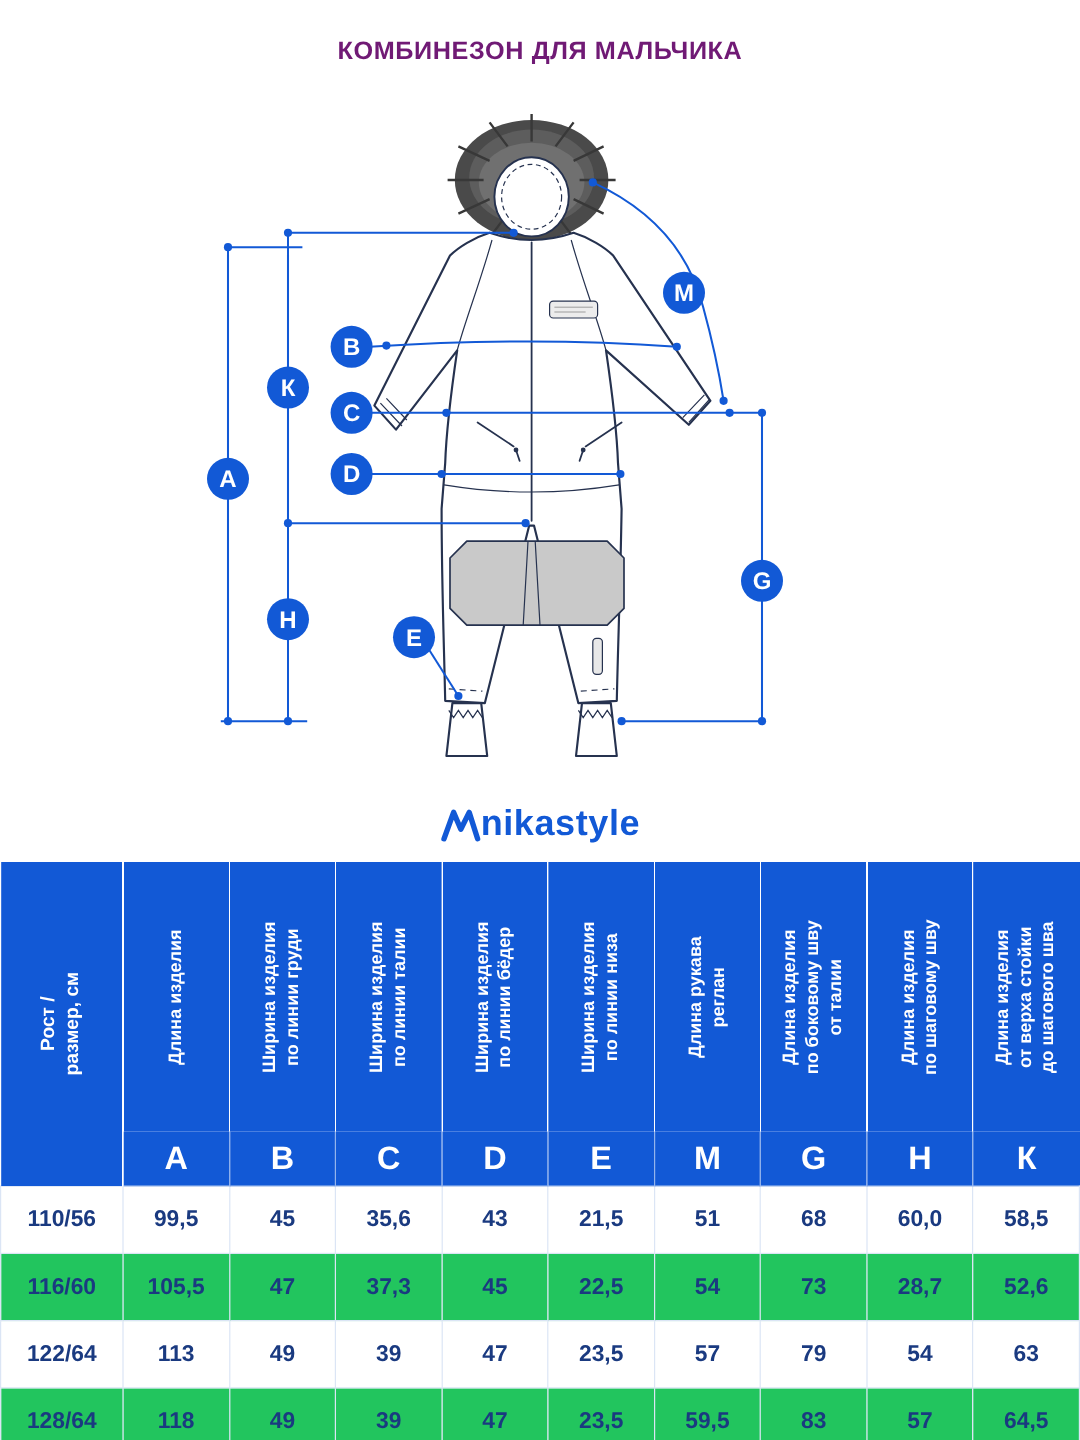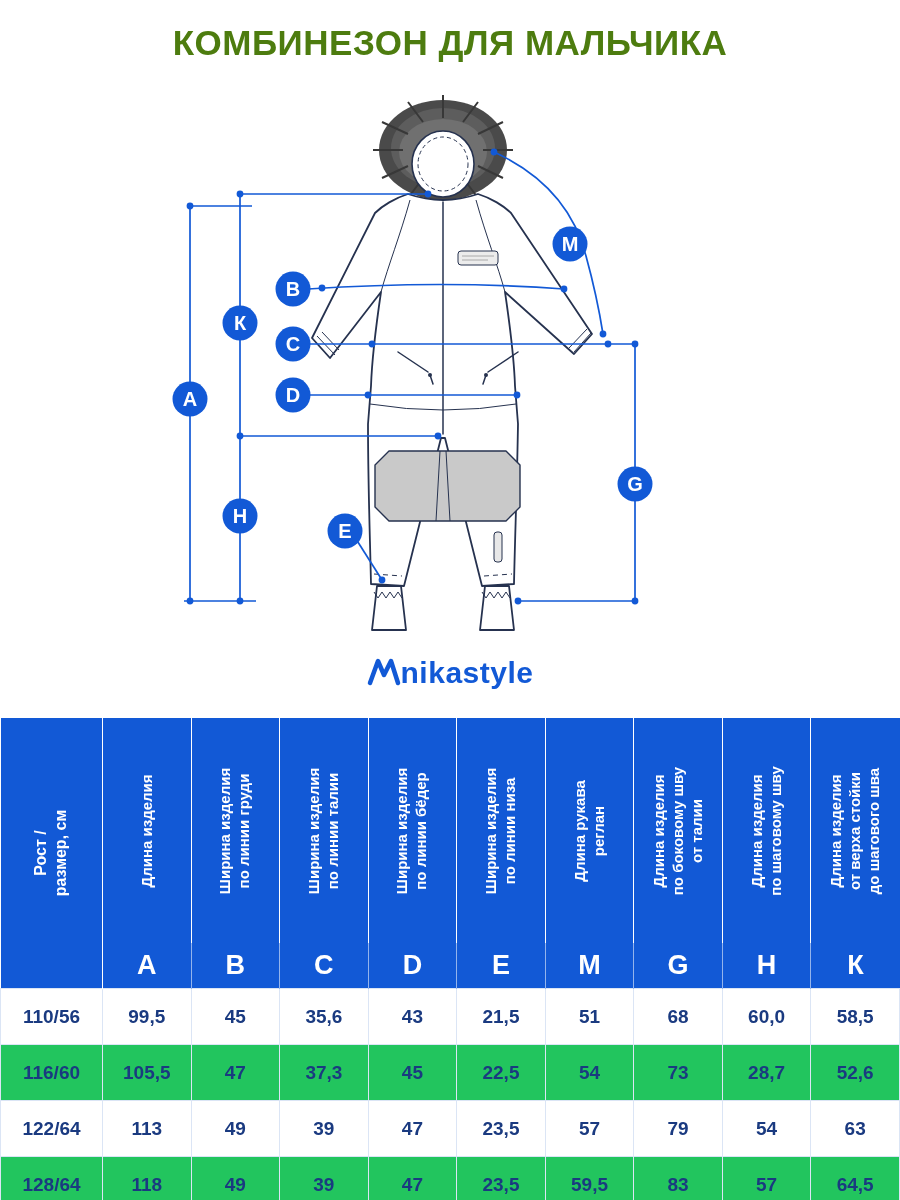--- a/index.html
+++ b/index.html
@@ -1,36 +1,36 @@
 <!DOCTYPE html>
 <html><head>
 <meta charset="utf-8">
 <style>
   html,body { margin:0; padding:0; background:#fff; }
   .page {
     position:relative; width:900px; height:1200px; overflow:hidden;
     background:#fff; font-family:"Liberation Sans","DejaVu Sans",sans-serif;
   }
   .title-wrap { height:86px; display:flex; align-items:center; justify-content:center; }
-  .title { color:#4d7c0f; font-size:35px; font-weight:bold; letter-spacing:.5px; }
+  .title { color:#701a75; font-size:21px; font-weight:bold; letter-spacing:.5px; }
 
   .figure { position:relative; width:900px; height:570px; }
   .figure svg { position:absolute; inset:0; }
 
   .g-line { stroke:#26324f; stroke-width:1.5; fill:none; stroke-linejoin:round; stroke-linecap:round; }
   .g-fill { fill:#ffffff; stroke:#26324f; stroke-width:1.8; stroke-linejoin:round; }
   .g-thin { stroke:#26324f; stroke-width:1; fill:none; }
   .dash   { stroke-dasharray:5 4; }
   .dim    { stroke:#1259d6; stroke-width:1.7; fill:none; }
   .dot    { fill:#1259d6; }
   .badge  { fill:#1259d6; }
   .badge-text { fill:#fff; font-size:20px; font-weight:bold; text-anchor:middle;
                 font-family:"Liberation Sans","DejaVu Sans",sans-serif; }
 
-  .logo-row { height:62px; display:flex; align-items:flex-start; justify-content:center; }
+  .logo-row { height:62px; display:flex; align-items:center; justify-content:center; }
   .logo-text { color:#1259d6; font-size:30px; font-weight:bold; letter-spacing:.5px; }
 
   table.size-table { width:900px; border-collapse:collapse; table-layout:fixed; }
   table.size-table col.first { width:102px; }
   table.size-table th { background:#1259d6; color:#fff; padding:0; }
   th.rot { position:relative; height:225px; border-left:1px solid rgba(255,255,255,.55); }
   th.rot:first-child { border-left:none; }
   th.rot .vtext {
     position:absolute; left:50%; top:50%;
     transform:translate(-50%,-50%) rotate(-90deg);

